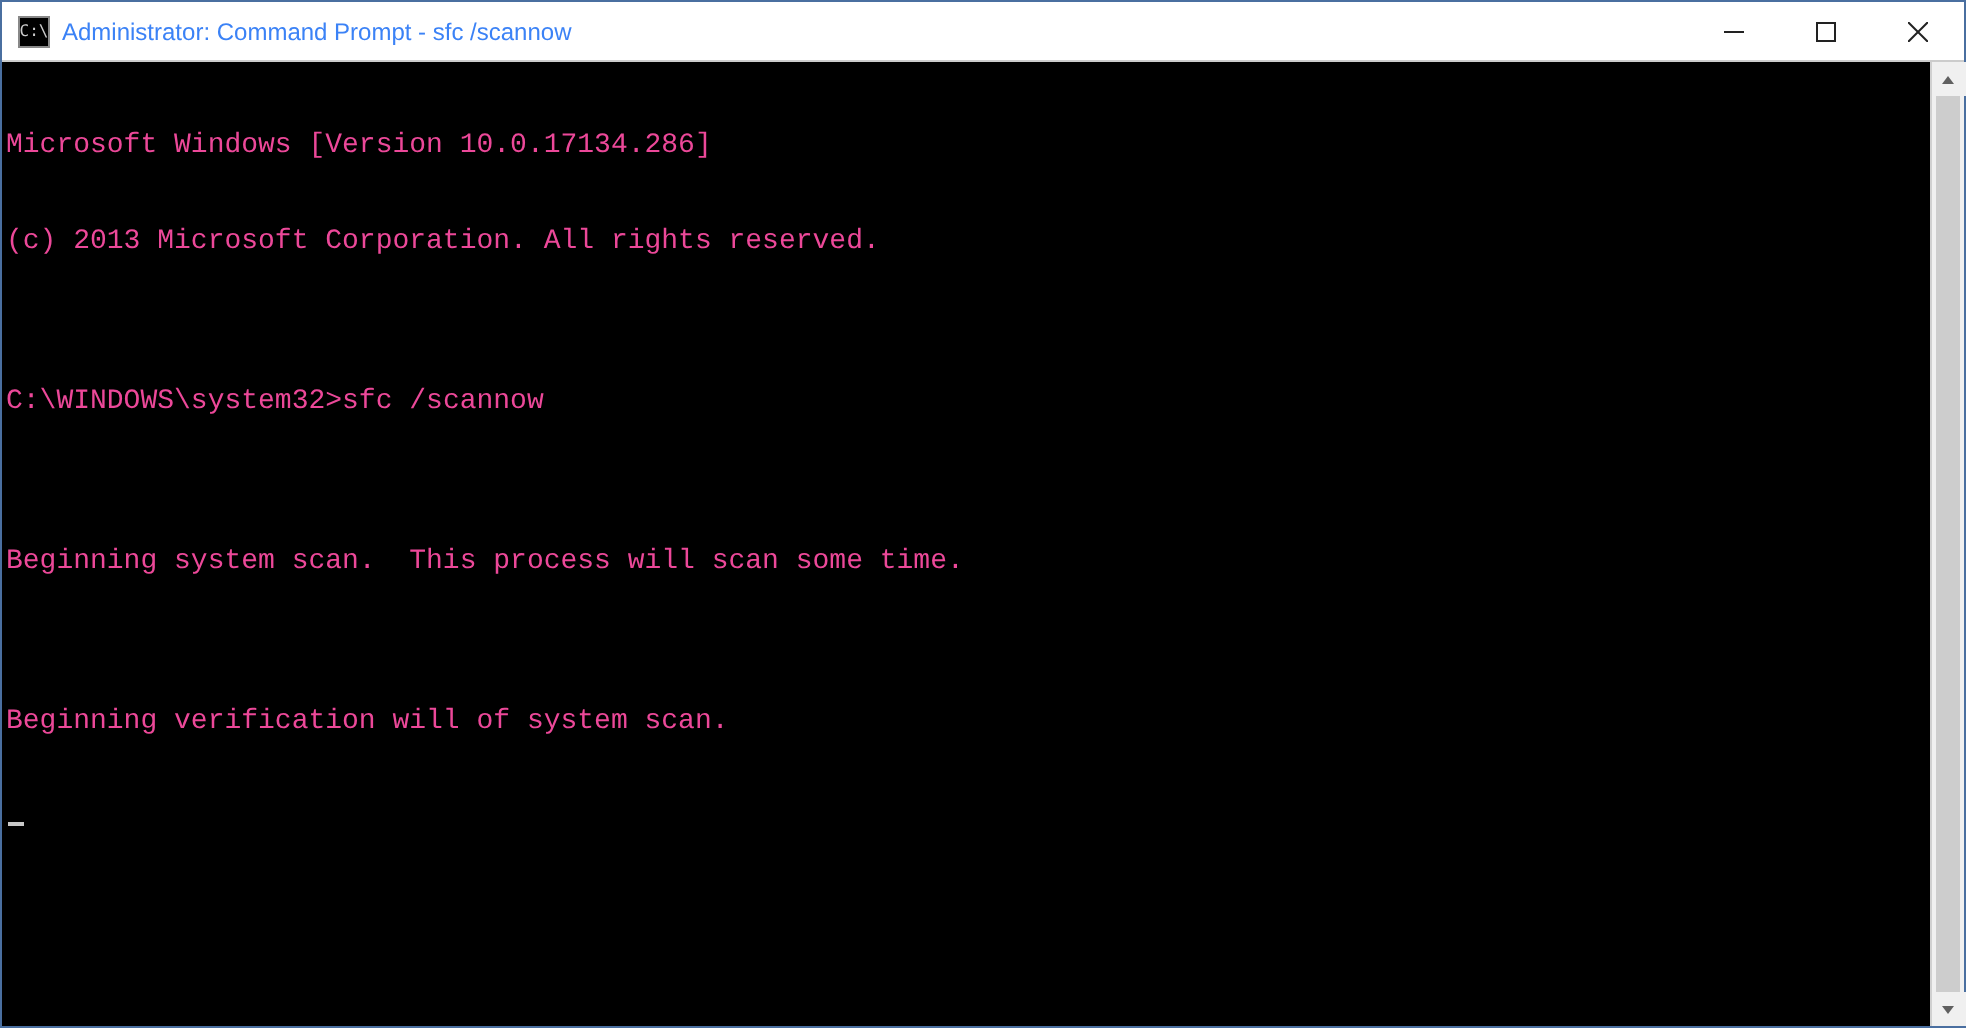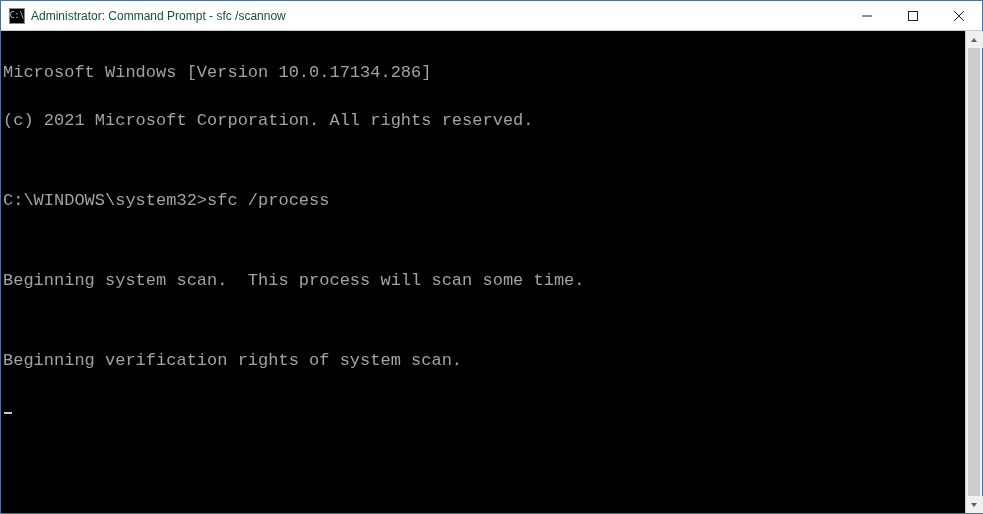--- a/index.html
+++ b/index.html
@@ -17,37 +17,37 @@
   }
   .titlebar-icon {
     width: 16px; height: 16px; margin: 0 6px 0 8px;
     display: inline-flex; align-items: center; justify-content: center;
     background: #000; border: 1px solid #888;
   }
   .titlebar-icon-inner {
     font-size: 8px; color: #ccc; font-family: Consolas, monospace; line-height: 1;
   }
   .titlebar-text {
-    font-size: 12px; color: #14532d; flex: 1 1 auto; white-space: nowrap;
+    font-size: 12px; color: #3b82f6; flex: 1 1 auto; white-space: nowrap;
   }
   .win-controls { display: flex; height: 100%; }
   .win-btn {
     width: 46px; height: 100%; display: flex; align-items: center; justify-content: center;
     background: #fff; color: #222;
   }
   .win-btn svg { width: 10px; height: 10px; stroke: #222; stroke-width: 1; fill: none; }
   .win-btn.close svg { stroke-width: 1; }
   .client {
     flex: 1 1 auto; display: flex; background: #000; min-height: 0;
   }
   .terminal {
     flex: 1 1 auto;
-    background: #000; color: #a3a3a3;
+    background: #000; color: #ec4899;
     font-family: Consolas, "Courier New", monospace;
-    font-size: 17px; line-height: 16px;
+    font-size: 14px; line-height: 16px;
     padding: 2px 0 0 2px;
     white-space: pre;
     overflow: hidden;
   }
   .term-line { white-space: pre; }
   .scrollbar {
     width: 17px; background: #f0f0f0; flex: 0 0 17px;
     display: flex; flex-direction: column; align-items: center;
     border-left: 1px solid #d0d0d0;
   }
@@ -93,27 +93,27 @@
             <line x1="0" y1="0" x2="10" y2="10"></line>
             <line x1="10" y1="0" x2="0" y2="10"></line>
           </svg>
       </div>
     </div>
   </div>
 
   <div class="client">
     <div class="terminal">
       <div class="term-line">Microsoft Windows [Version 10.0.17134.286]</div>
-      <div class="term-line">(c) 2021 Microsoft Corporation. All rights reserved.</div>
+      <div class="term-line">(c) 2013 Microsoft Corporation. All rights reserved.</div>
       <div class="term-line"></div>
-      <div class="prompt-line"><span>C:\WINDOWS\system32&gt;</span><span>sfc /process</span></div>
+      <div class="prompt-line"><span>C:\WINDOWS\system32&gt;</span><span>sfc /scannow</span></div>
       <div class="term-line"></div>
       <div class="term-line">Beginning system scan.  This process will scan some time.</div>
       <div class="term-line"></div>
-      <div class="term-line">Beginning verification rights of system scan.</div>
+      <div class="term-line">Beginning verification will of system scan.</div>
       <div class="term-line"><span class="cursor"></span></div>
     </div>
 
     <div class="scrollbar">
       <div class="sb-btn">
         <svg viewBox="0 0 8 8">
             <polygon points="4,2 7,6 1,6"></polygon>
           </svg>
       </div>
       <div class="sb-track">

